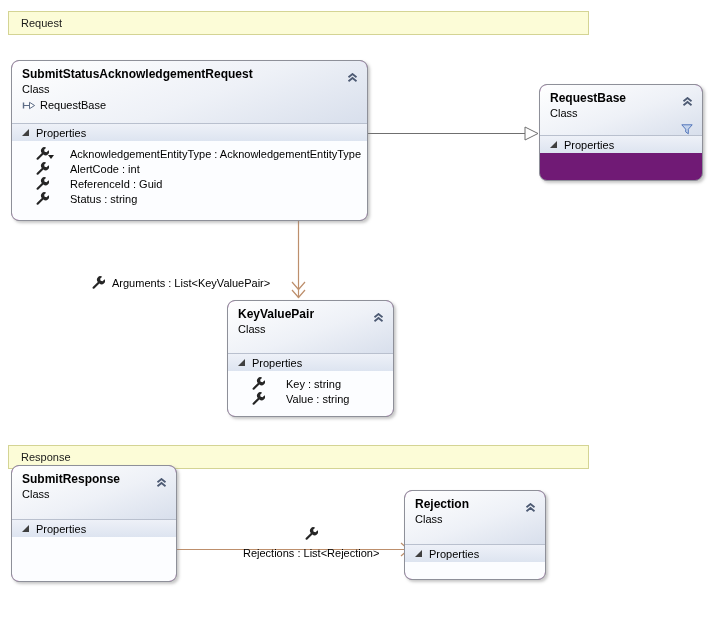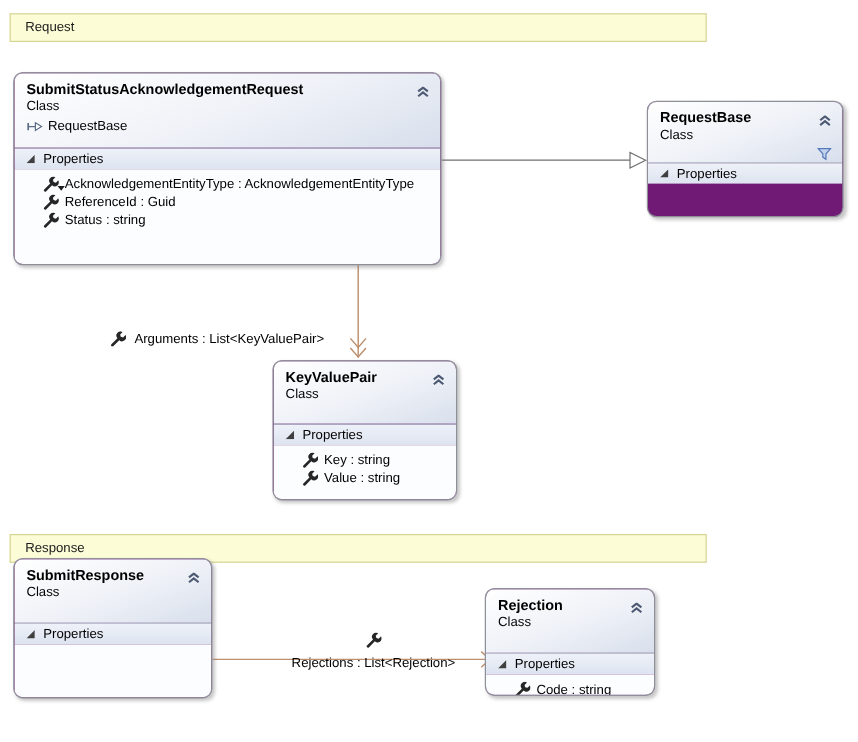--- a/index.html
+++ b/index.html
@@ -24,21 +24,21 @@
   .cb-title{font-size:12px;font-weight:bold;color:#000;line-height:14px;display:block;
     white-space:nowrap;}
   .cb-kind{font-size:11px;color:#000;line-height:13px;margin-top:2px;}
   .cb-inherits{display:flex;align-items:center;gap:4px;font-size:11px;color:#000;margin-top:3px;}
   .collapse-btn{position:absolute;top:7px;right:9px;width:11px;height:9px;cursor:pointer;}
   .filter-btn{position:absolute;bottom:3px;right:9px;width:12px;height:11px;cursor:pointer;}
   .cb-section{box-sizing:border-box;height:17px;display:flex;align-items:center;gap:7px;
     padding:0 16px 0 10px;font-size:11px;color:#000;
     background:linear-gradient(to bottom,#eef1f8,#dde4f0);flex:0 0 auto;}
   .cb-rows{flex:1;background:#fcfdff;padding-top:5px;}
-  .cb-row{position:relative;display:flex;align-items:center;gap:5px;height:15px;
+  .cb-row{position:relative;display:flex;align-items:center;gap:21px;height:15px;
     padding-left:24px;font-size:11px;color:#000;white-space:nowrap;}
   .icon{display:inline-flex;flex:0 0 auto;}
   .wrench-mod{position:absolute;left:36px;top:9px;width:0;height:0;
     border-left:3px solid transparent;border-right:3px solid transparent;
     border-top:4px solid #1d1d1d;}
 
   
   .assoc-label{position:absolute;display:flex;align-items:center;gap:7px;
     font-size:11px;color:#000;white-space:nowrap;text-align:center;}
 </style>
@@ -113,20 +113,28 @@
         </span>
         <span class="wrench-mod"></span>
         <span>AcknowledgementEntityType : AcknowledgementEntityType</span>
       </div>
       <div class="cb-row">
         <span class="icon">
           <svg width="13" height="13" viewBox="0 0 16 16">
               <path d="M1 13.5 7.2 7.3 A4.2 4.2 0 0 1 12.5.9 L10 3.4 10.6 5.8 13 6.4 15.5 3.9 A4.2 4.2 0 0 1 9.1 9.2 L2.9 15.4 A1.35 1.35 0 0 1 1 13.5 Z" fill="#262626"></path>
             </svg>
         </span>
+        <span>AlertCode : int</span>
+      </div>
+      <div class="cb-row">
+        <span class="icon">
+          <svg width="13" height="13" viewBox="0 0 16 16">
+              <path d="M1 13.5 7.2 7.3 A4.2 4.2 0 0 1 12.5.9 L10 3.4 10.6 5.8 13 6.4 15.5 3.9 A4.2 4.2 0 0 1 9.1 9.2 L2.9 15.4 A1.35 1.35 0 0 1 1 13.5 Z" fill="#262626"></path>
+            </svg>
+        </span>
         <span>ReferenceId : Guid</span>
       </div>
       <div class="cb-row">
         <span class="icon">
           <svg width="13" height="13" viewBox="0 0 16 16">
               <path d="M1 13.5 7.2 7.3 A4.2 4.2 0 0 1 12.5.9 L10 3.4 10.6 5.8 13 6.4 15.5 3.9 A4.2 4.2 0 0 1 9.1 9.2 L2.9 15.4 A1.35 1.35 0 0 1 1 13.5 Z" fill="#262626"></path>
             </svg>
         </span>
         <span>Status : string</span>
       </div>
@@ -152,21 +160,21 @@
     <div class="cb-section">
       <span class="icon">
         <svg width="7" height="7" viewBox="0 0 7 7">
             <path d="M7 0V7H0Z" fill="#3f3f3f"></path>
           </svg>
       </span>
       <span>Properties</span>
     </div>
   </div>
 
-  <div class="classbox" style="left:227px;top:300px;width:154px;height:117px;">
+  <div class="classbox" style="left:227px;top:300px;width:167px;height:117px;">
     <div class="cb-header" style="height:53px;">
       <span class="cb-title">KeyValuePair</span>
       <div class="cb-kind">Class</div>
       <span class="collapse-btn">
         <svg width="11" height="9" viewBox="0 0 11 9" fill="none" stroke="#4d5a73" stroke-width="1.8">
           <polyline points="1.5,4.2 5.5,1 9.5,4.2"></polyline>
             <polyline points="1.5,8.2 5.5,5 9.5,8.2"></polyline>
         </svg>
       </span>
     </div>
@@ -234,28 +242,20 @@
     </div>
     <div class="cb-section">
       <span class="icon">
         <svg width="7" height="7" viewBox="0 0 7 7">
             <path d="M7 0V7H0Z" fill="#3f3f3f"></path>
           </svg>
       </span>
       <span>Properties</span>
     </div>
     <div class="cb-rows">
-      <div class="cb-row">
-        <span class="icon">
-          <svg width="13" height="13" viewBox="0 0 16 16">
-              <path d="M1 13.5 7.2 7.3 A4.2 4.2 0 0 1 12.5.9 L10 3.4 10.6 5.8 13 6.4 15.5 3.9 A4.2 4.2 0 0 1 9.1 9.2 L2.9 15.4 A1.35 1.35 0 0 1 1 13.5 Z" fill="#262626"></path>
-            </svg>
-        </span>
-        <span>Code : string</span>
-      </div>
     </div>
   </div>
 
   <div class="assoc-label" style="left:92px;top:276px;">
     <span class="icon">
       <svg width="13" height="13" viewBox="0 0 16 16">
           <path d="M1 13.5 7.2 7.3 A4.2 4.2 0 0 1 12.5.9 L10 3.4 10.6 5.8 13 6.4 15.5 3.9 A4.2 4.2 0 0 1 9.1 9.2 L2.9 15.4 A1.35 1.35 0 0 1 1 13.5 Z" fill="#262626"></path>
         </svg>
     </span>
     <span>Arguments : List&lt;KeyValuePair&gt;</span>

